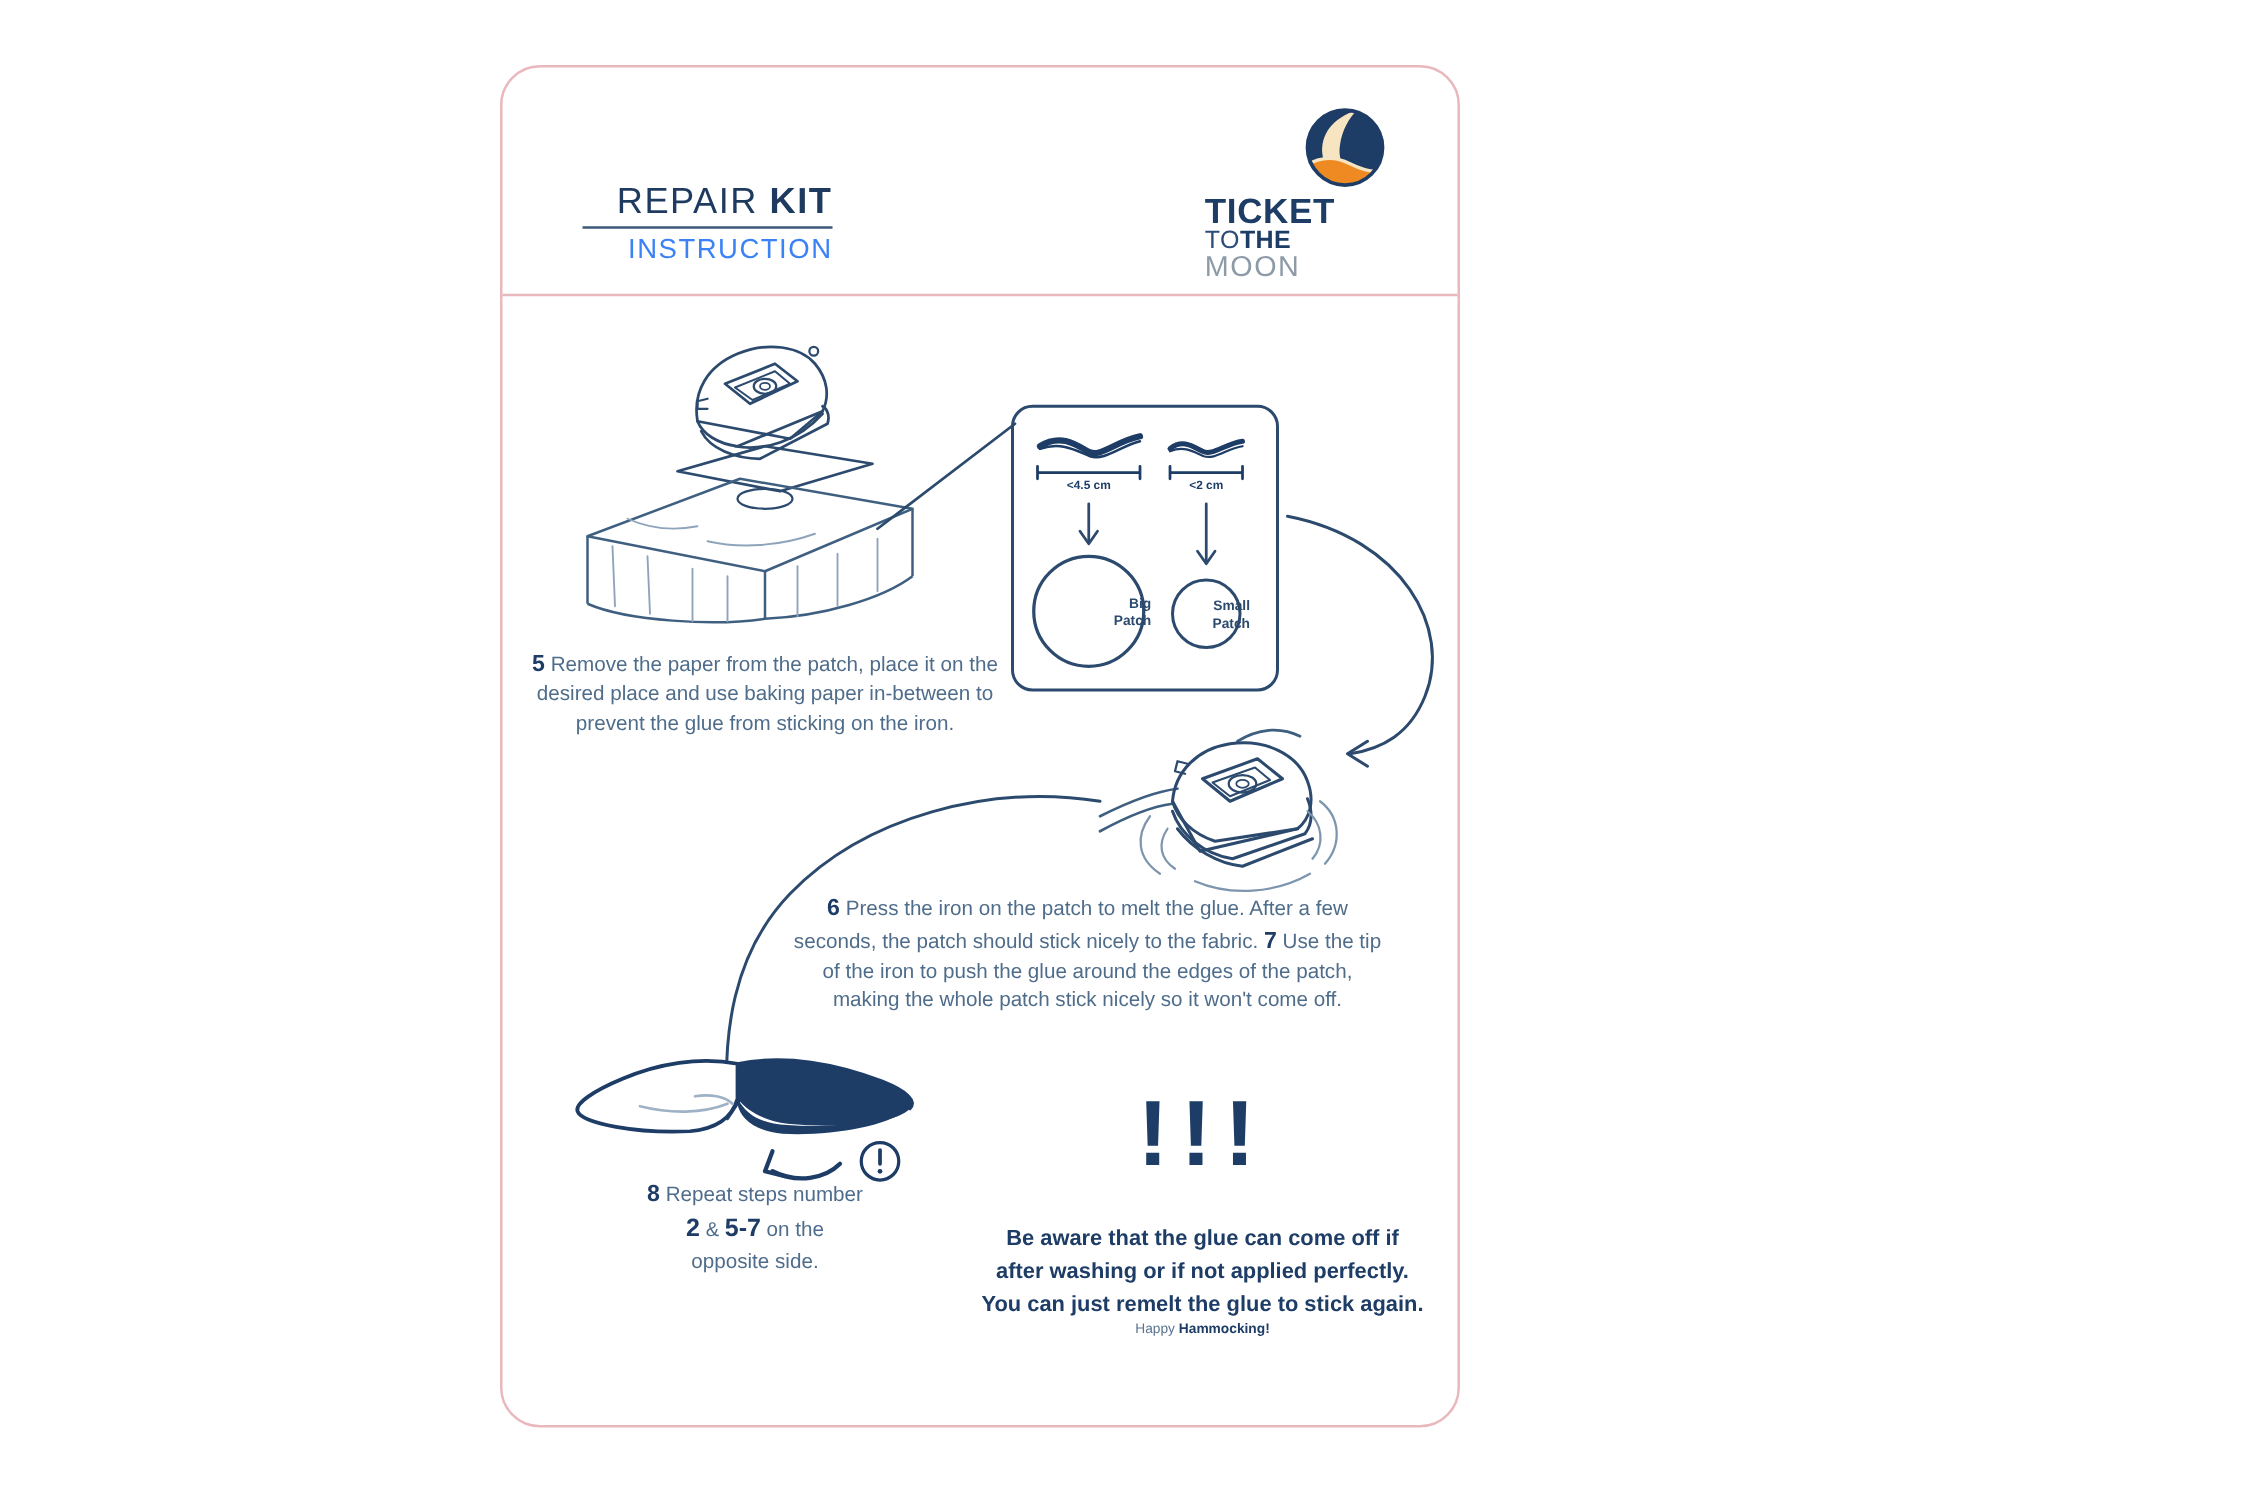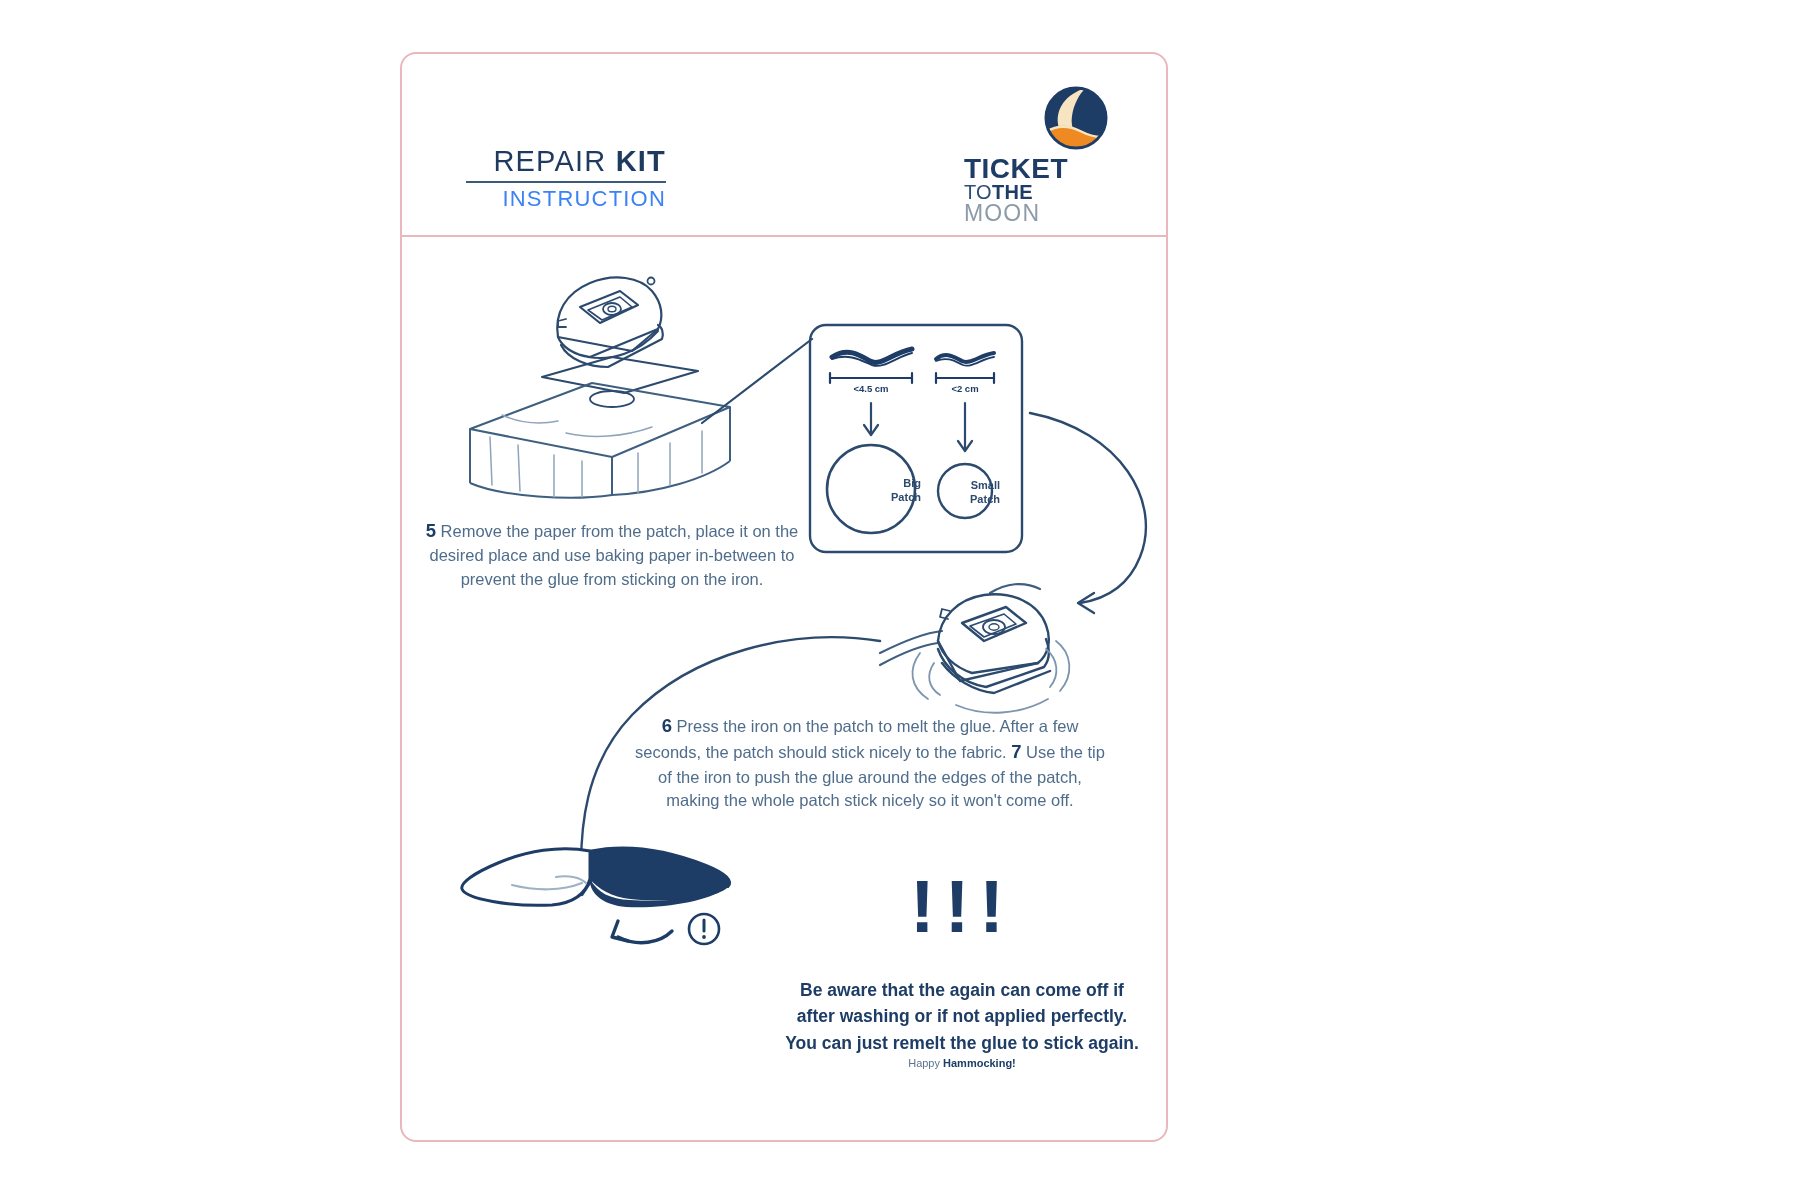--- a/index.html
+++ b/index.html
@@ -16,21 +16,21 @@
   }
 
   
   #card {
     position: absolute;
     left: 400px;
     top: 52px;
     width: 768px;
     height: 1090px;
     border: 2px solid #e9b8bd;
-    border-radius: 16px;
+    border-radius: 32px;
     background: #ffffff;
     box-sizing: border-box;
   }
 
   
   #header {
     position: absolute;
     left: 0; top: 0;
     width: 100%;
     height: 183px;
@@ -439,25 +439,34 @@
       <span>Remove the paper from the patch, place it on the desired place and use baking paper in-between to prevent the glue from sticking on the iron.</span>
     </div>
 
     <div id="step67-text" class="steptext">
       <span class="num">6</span>
       <span>Press the iron on the patch to melt the glue. After a few seconds, the patch should stick nicely to the fabric.</span>
       <span class="num">7</span>
       <span>Use the tip of the iron to push the glue around the edges of the patch, making the whole patch stick nicely so it won't come off.</span>
     </div>
 
+    <div id="step8-text" class="steptext">
+      <span class="num">8</span>
+      <span>Repeat steps number</span><br>
+      <span class="big">2</span>
+      <span class="amp">&amp;</span>
+      <span class="big">5-7</span>
+      <span>on the</span><br>
+      <span>opposite side.</span>
+    </div>
 
     <div id="warning">
       <div id="bangs">!!!</div>
       <div id="warning-lines">
-        <div>Be aware that the again can come off if</div>
+        <div>Be aware that the glue can come off if</div>
         <div>after washing or if not applied perfectly.</div>
         <div>You can just remelt the glue to stick again.</div>
       </div>
       <div id="warning-happy"><span>Happy </span><b>Hammocking!</b></div>
     </div>
 
   </div>
 </div>
 
 </body></html>

